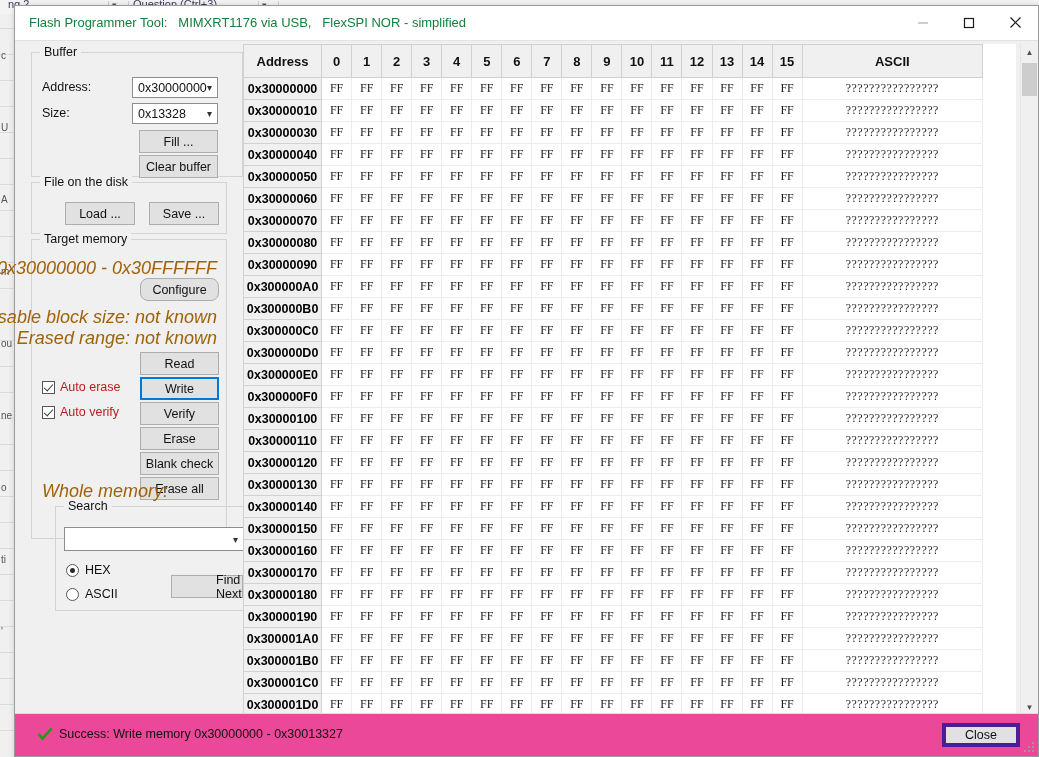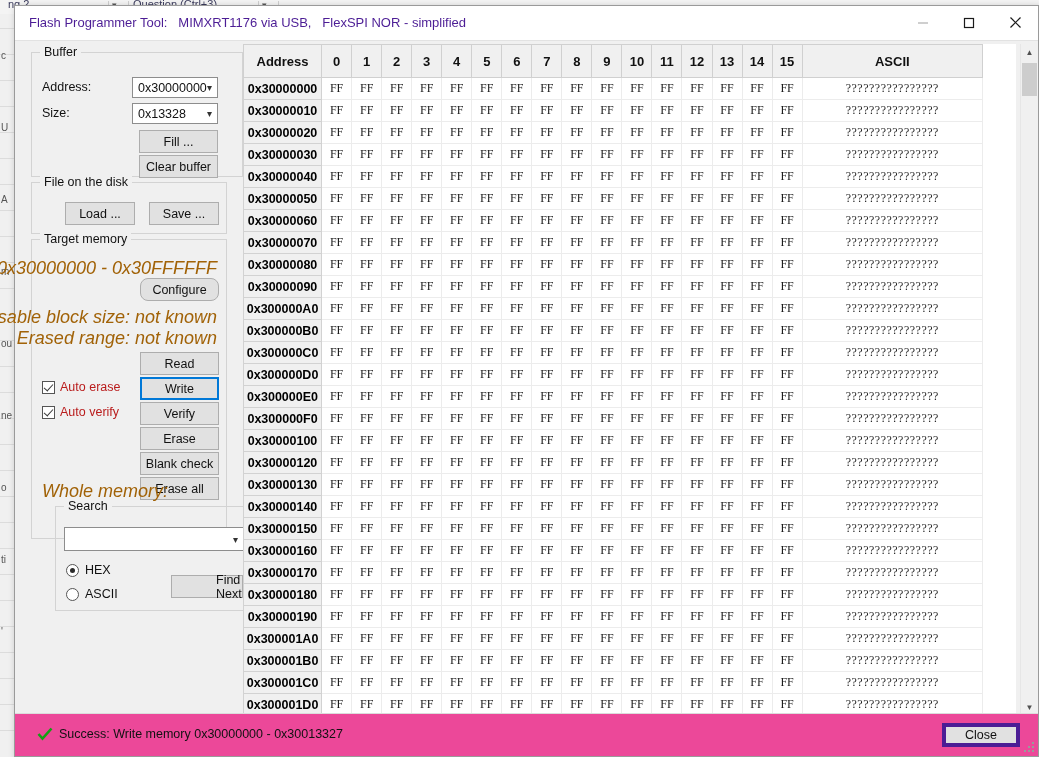--- a/index.html
+++ b/index.html
@@ -113,21 +113,21 @@
   #titlebar {
     position: relative;
     height: 34px;
     background: #ffffff;
     border-bottom: 1px solid #e2e2e2;
   }
   #title-text {
     position: absolute;
     left: 14px; top: 9px;
     font-size: 13px;
-    color: #4c1d95;
+    color: #15803d;
     white-space: pre;
   }
   .win-btn {
     position: absolute;
     top: 0;
     width: 46px; height: 33px;
     display: flex;
     align-items: center;
     justify-content: center;
   }
@@ -611,40 +611,20 @@
             <td>FF</td>
             <td>FF</td>
             <td>FF</td>
             <td>FF</td>
             <td>FF</td>
             <td>FF</td>
             <td>FF</td>
             <td class="ascii">????????????????</td>
           </tr>
           <tr>
-            <td class="addr">0x30000020</td>
-            <td>FF</td>
-            <td>FF</td>
-            <td>FF</td>
-            <td>FF</td>
-            <td>FF</td>
-            <td>FF</td>
-            <td>FF</td>
-            <td>FF</td>
-            <td>FF</td>
-            <td>FF</td>
-            <td>FF</td>
-            <td>FF</td>
-            <td>FF</td>
-            <td>FF</td>
-            <td>FF</td>
-            <td>FF</td>
-            <td class="ascii">????????????????</td>
-          </tr>
-          <tr>
             <td class="addr">0x30000030</td>
             <td>FF</td>
             <td>FF</td>
             <td>FF</td>
             <td>FF</td>
             <td>FF</td>
             <td>FF</td>
             <td>FF</td>
             <td>FF</td>
             <td>FF</td>
@@ -892,20 +872,40 @@
             <td>FF</td>
             <td>FF</td>
             <td>FF</td>
             <td>FF</td>
             <td>FF</td>
             <td>FF</td>
             <td class="ascii">????????????????</td>
           </tr>
           <tr>
             <td class="addr">0x30000100</td>
+            <td>FF</td>
+            <td>FF</td>
+            <td>FF</td>
+            <td>FF</td>
+            <td>FF</td>
+            <td>FF</td>
+            <td>FF</td>
+            <td>FF</td>
+            <td>FF</td>
+            <td>FF</td>
+            <td>FF</td>
+            <td>FF</td>
+            <td>FF</td>
+            <td>FF</td>
+            <td>FF</td>
+            <td>FF</td>
+            <td class="ascii">????????????????</td>
+          </tr>
+          <tr>
+            <td class="addr">0x30000110</td>
             <td>FF</td>
             <td>FF</td>
             <td>FF</td>
             <td>FF</td>
             <td>FF</td>
             <td>FF</td>
             <td>FF</td>
             <td>FF</td>
             <td>FF</td>
             <td>FF</td>

